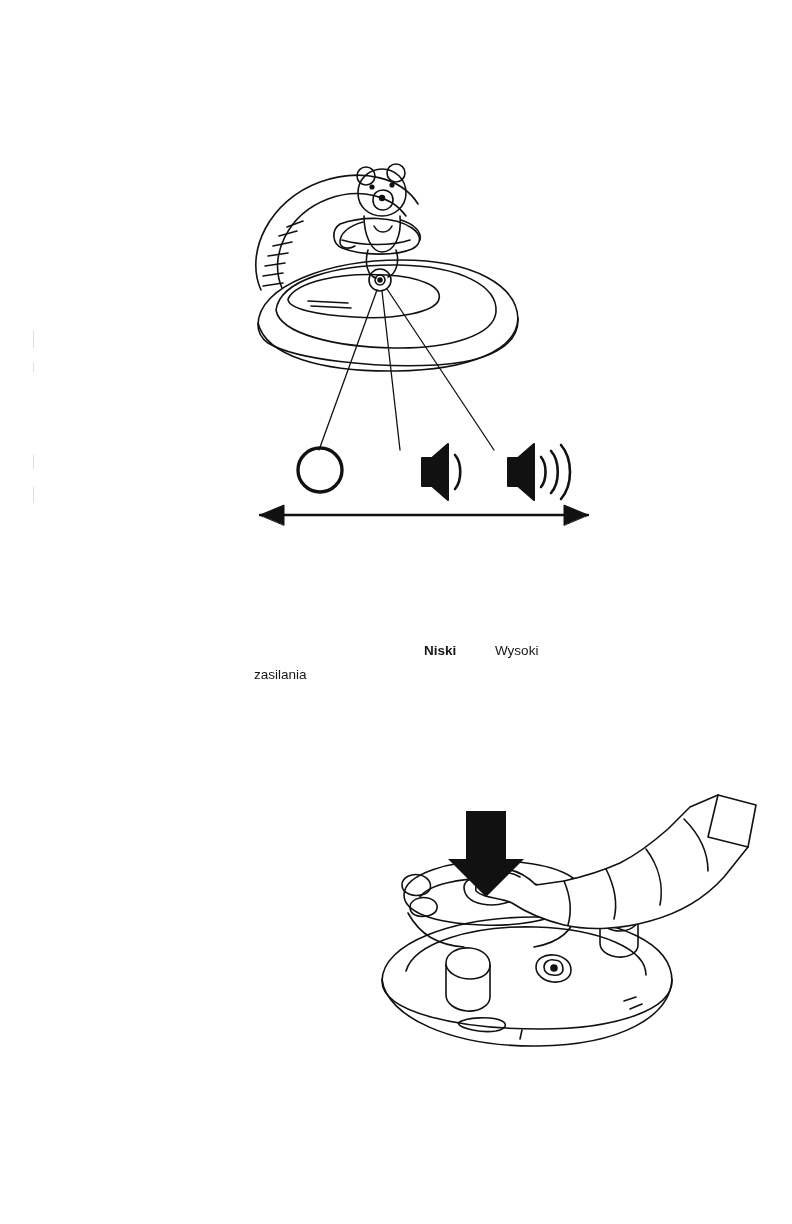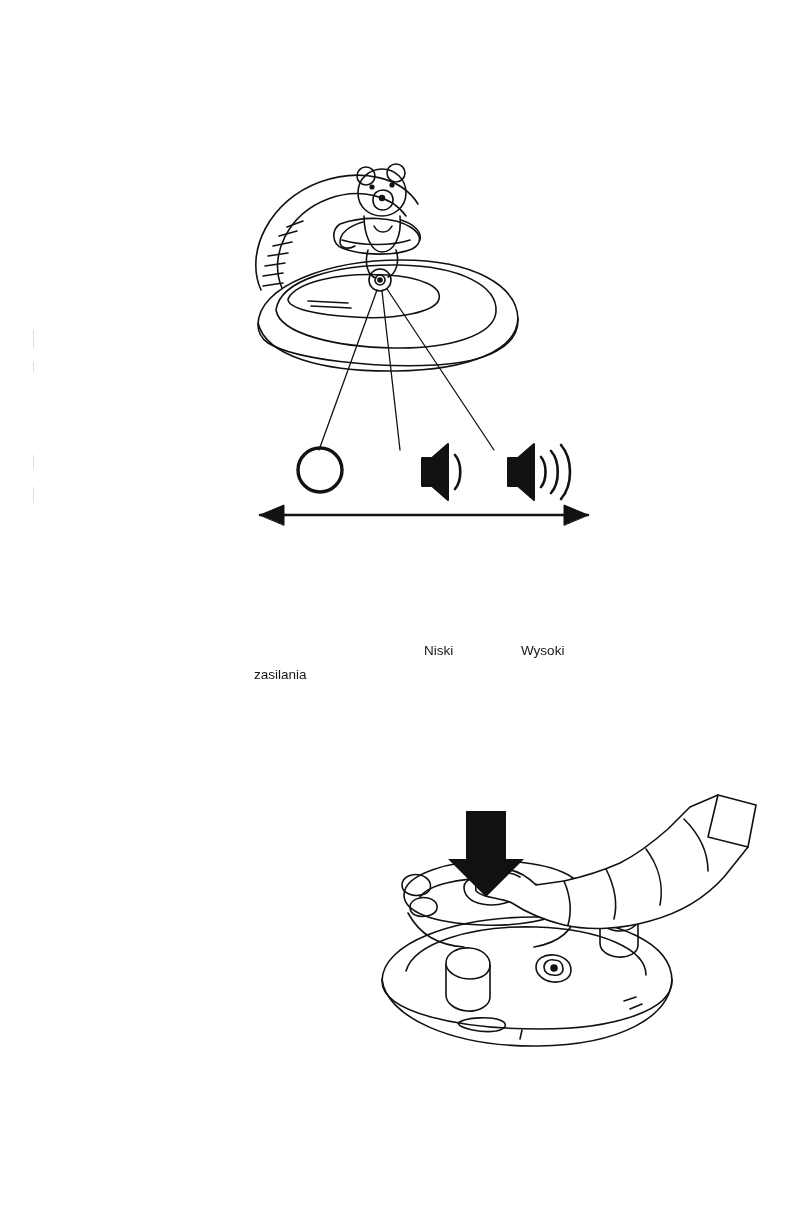--- a/index.html
+++ b/index.html
@@ -30,22 +30,22 @@
   #figure-volume svg { display: block; }
 
   
   .label-text {
     position: absolute;
     font-size: 13.5px;
     line-height: 1.35;
     color: #161616;
     white-space: nowrap;
   }
-  #label-low   { left: 424px; top: 642px; }
-  #label-high  { left: 521px; top: 642px; }
+  #label-low   { left: 424px; top: 642px; font-weight: bold; }
+  #label-high  { left: 495px; top: 642px; }
   #label-power { left: 254px; top: 666px; }
 
   
   #figure-hand {
     position: absolute;
     left: 368px;
     top: 785px;
     width: 400px;
     height: 305px;
   }

